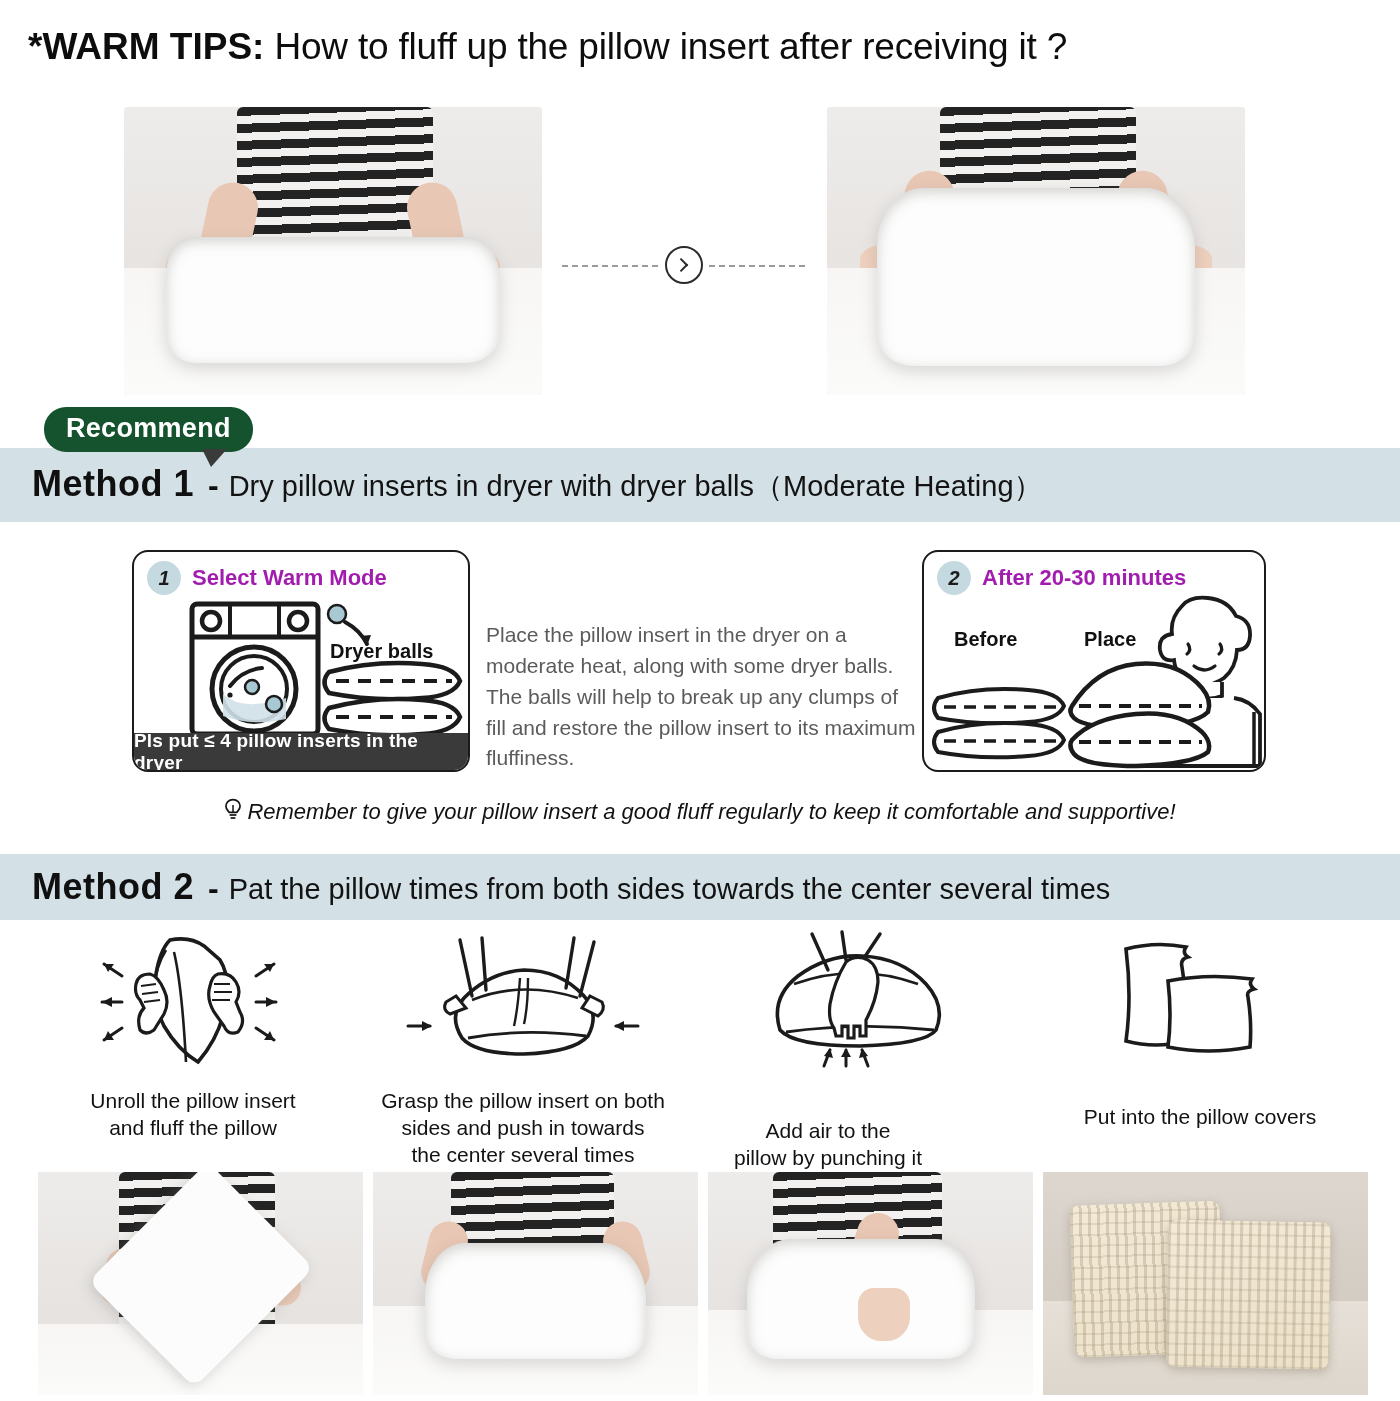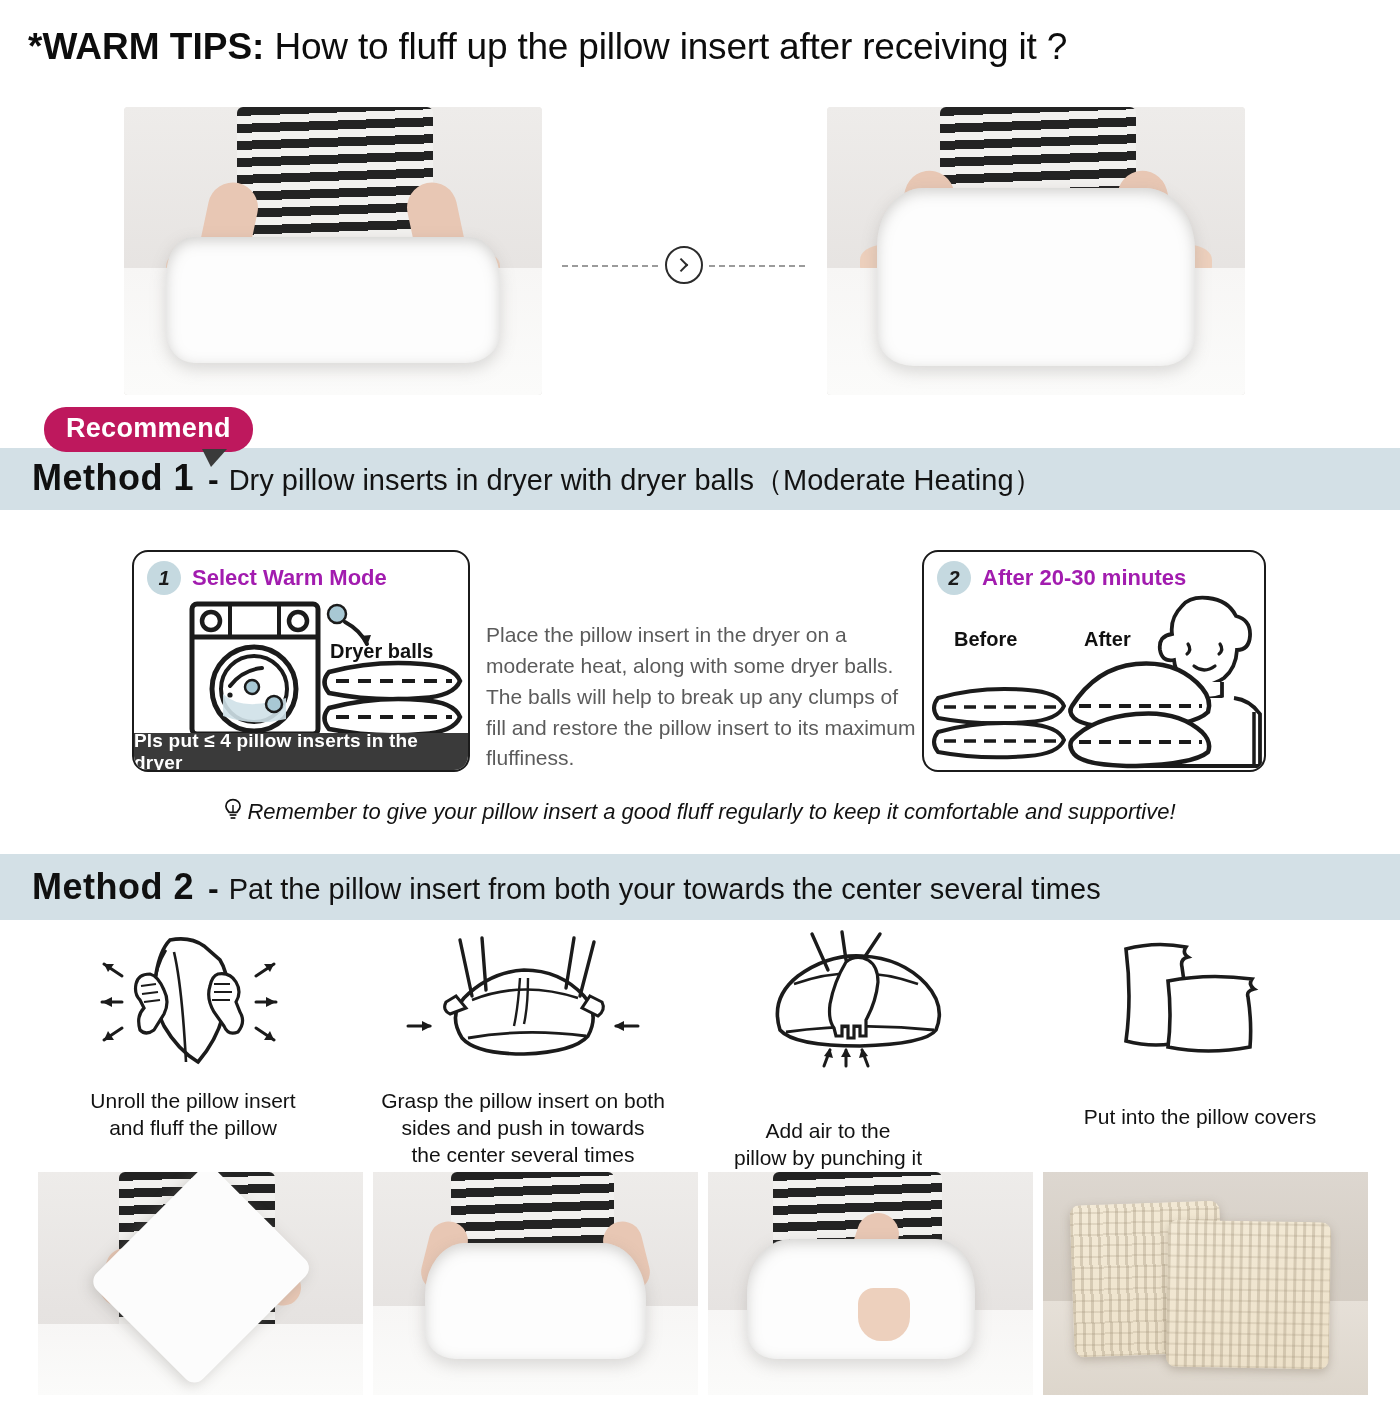--- a/index.html
+++ b/index.html
@@ -52,36 +52,36 @@
   .conn-circle {
     position: absolute; left: 50%; top: 30px; transform: translate(-50%,-50%);
     width: 38px; height: 38px; border: 2.5px solid #2b2b2b; border-radius: 50%;
     display: flex; align-items: center; justify-content: center;
   }
   .conn-chev { width: 10px; height: 10px; border-top: 2.5px solid #2b2b2b; border-right: 2.5px solid #2b2b2b; transform: rotate(45deg) translate(-2px,2px); }
 
   
   .recommend {
     position: absolute; left: 44px; top: 407px;
-    background: #be185d; color: #fff; border-radius: 22px;
+    background: #14532d; color: #fff; border-radius: 22px;
     padding: 6px 22px 8px 22px; font-size: 27px; font-weight: 700; letter-spacing: .3px;
     z-index: 5;
   }
   .recommend::after {
     content: ""; position: absolute; right: 26px; bottom: -15px;
     border-left: 9px solid transparent; border-right: 16px solid transparent;
     border-top: 18px solid #3a3a3a;
   }
 
   
   .method-band {
     position: absolute; left: 0; width: 1400px; background: #d3e0e6;
     display: flex; align-items: center;
   }
-  .band1 { top: 448px; height: 62px; }
+  .band1 { top: 448px; height: 74px; }
   .band2 { top: 854px; height: 66px; }
   .method-title { display: flex; align-items: baseline; padding-left: 32px; white-space: nowrap; }
   .method-label { font-size: 36px; font-weight: 700; color: #101010; letter-spacing: .5px; }
   .method-dash  { font-size: 32px; font-weight: 700; color: #101010; margin: 0 10px 0 14px; }
   .method-desc  { font-size: 29px; font-weight: 400; color: #131313; }
 
   
   .m1-wrap { position: absolute; left: 0; top: 528px; width: 1400px; height: 300px; }
 
   .card {
@@ -238,21 +238,21 @@
 
     <div class="m1-text">Place the pillow insert in the dryer on a moderate heat, along with some dryer balls. The balls will help to break up any clumps of fill and restore the pillow insert to its maximum fluffiness.</div>
 
     <div class="card card-2">
       <div class="card-head">
         <span class="badge-num">2</span>
         <span class="card-head-text">After 20-30 minutes</span>
       </div>
 
       <div class="beforeafter" style="left:30px;top:76px;">Before</div>
-      <div class="beforeafter" style="left:160px;top:76px;">After</div>
+      <div class="beforeafter" style="left:160px;top:76px;">Place</div>
 
       <svg width="344" height="180" viewBox="0 0 344 180" style="position:absolute;left:0;top:42px;">
 
         <path d="M258 12 Q246 24 248 40 Q234 42 236 56 Q238 68 250 66 Q252 84 268 90 Q286 94 300 84 Q312 74 313 56 Q325 56 326 42 Q327 26 312 22 Q304 6 284 4 Q266 2 258 12 Z" fill="#fff" stroke="#1b1b1b" stroke-width="3.8"></path>
         <path d="M264 50 Q268 56 263 60" fill="none" stroke="#1b1b1b" stroke-width="3.2" stroke-linecap="round"></path>
         <path d="M296 50 Q300 56 295 60" fill="none" stroke="#1b1b1b" stroke-width="3.2" stroke-linecap="round"></path>
         <path d="M270 72 Q280 80 291 72" fill="none" stroke="#1b1b1b" stroke-width="3.2" stroke-linecap="round"></path>
 
         <path d="M266 88 L266 102 Q282 108 298 102 L298 88" fill="#fff" stroke="#1b1b1b" stroke-width="3.8"></path>
         <path d="M250 104 Q230 110 222 128 L222 172 L336 172 L336 120 Q326 106 310 104" fill="#fff" stroke="#1b1b1b" stroke-width="3.8"></path>
@@ -279,21 +279,21 @@
         <line x1="6.6" y1="20" x2="11.4" y2="20" stroke="#121212" stroke-width="1.7"></line>
         <line x1="9" y1="7" x2="9" y2="14" stroke="#121212" stroke-width="1.5"></line>
       </svg>
     </span><span>Remember to give your pillow insert a good fluff regularly to keep it comfortable and supportive!</span>
   </div>
 
   <div class="method-band band2">
     <div class="method-title">
       <span class="method-label">Method 2</span>
       <span class="method-dash">-</span>
-      <span class="method-desc">Pat the pillow insert from both your towards the center several times</span>
+      <span class="method-desc">Pat the pillow times from both sides towards the center several times</span>
     </div>
   </div>
 
   <div class="m2-icons">
 
     <div class="m2-icon" style="left:38px;width:310px;">
       <svg width="230" height="140" viewBox="0 0 230 140">
         <path d="M92 10 Q112 6 126 16 L142 30 Q152 46 148 70 Q144 104 120 132 Q100 120 86 96 Q74 72 78 44 Q82 20 92 10 Z" fill="#fff" stroke="#1b1b1b" stroke-width="3.6"></path>
         <path d="M96 22 Q104 56 108 132" fill="none" stroke="#1b1b1b" stroke-width="2.6"></path>
         <path d="M88 20 Q78 36 76 58" fill="none" stroke="#1b1b1b" stroke-width="2.6"></path>

